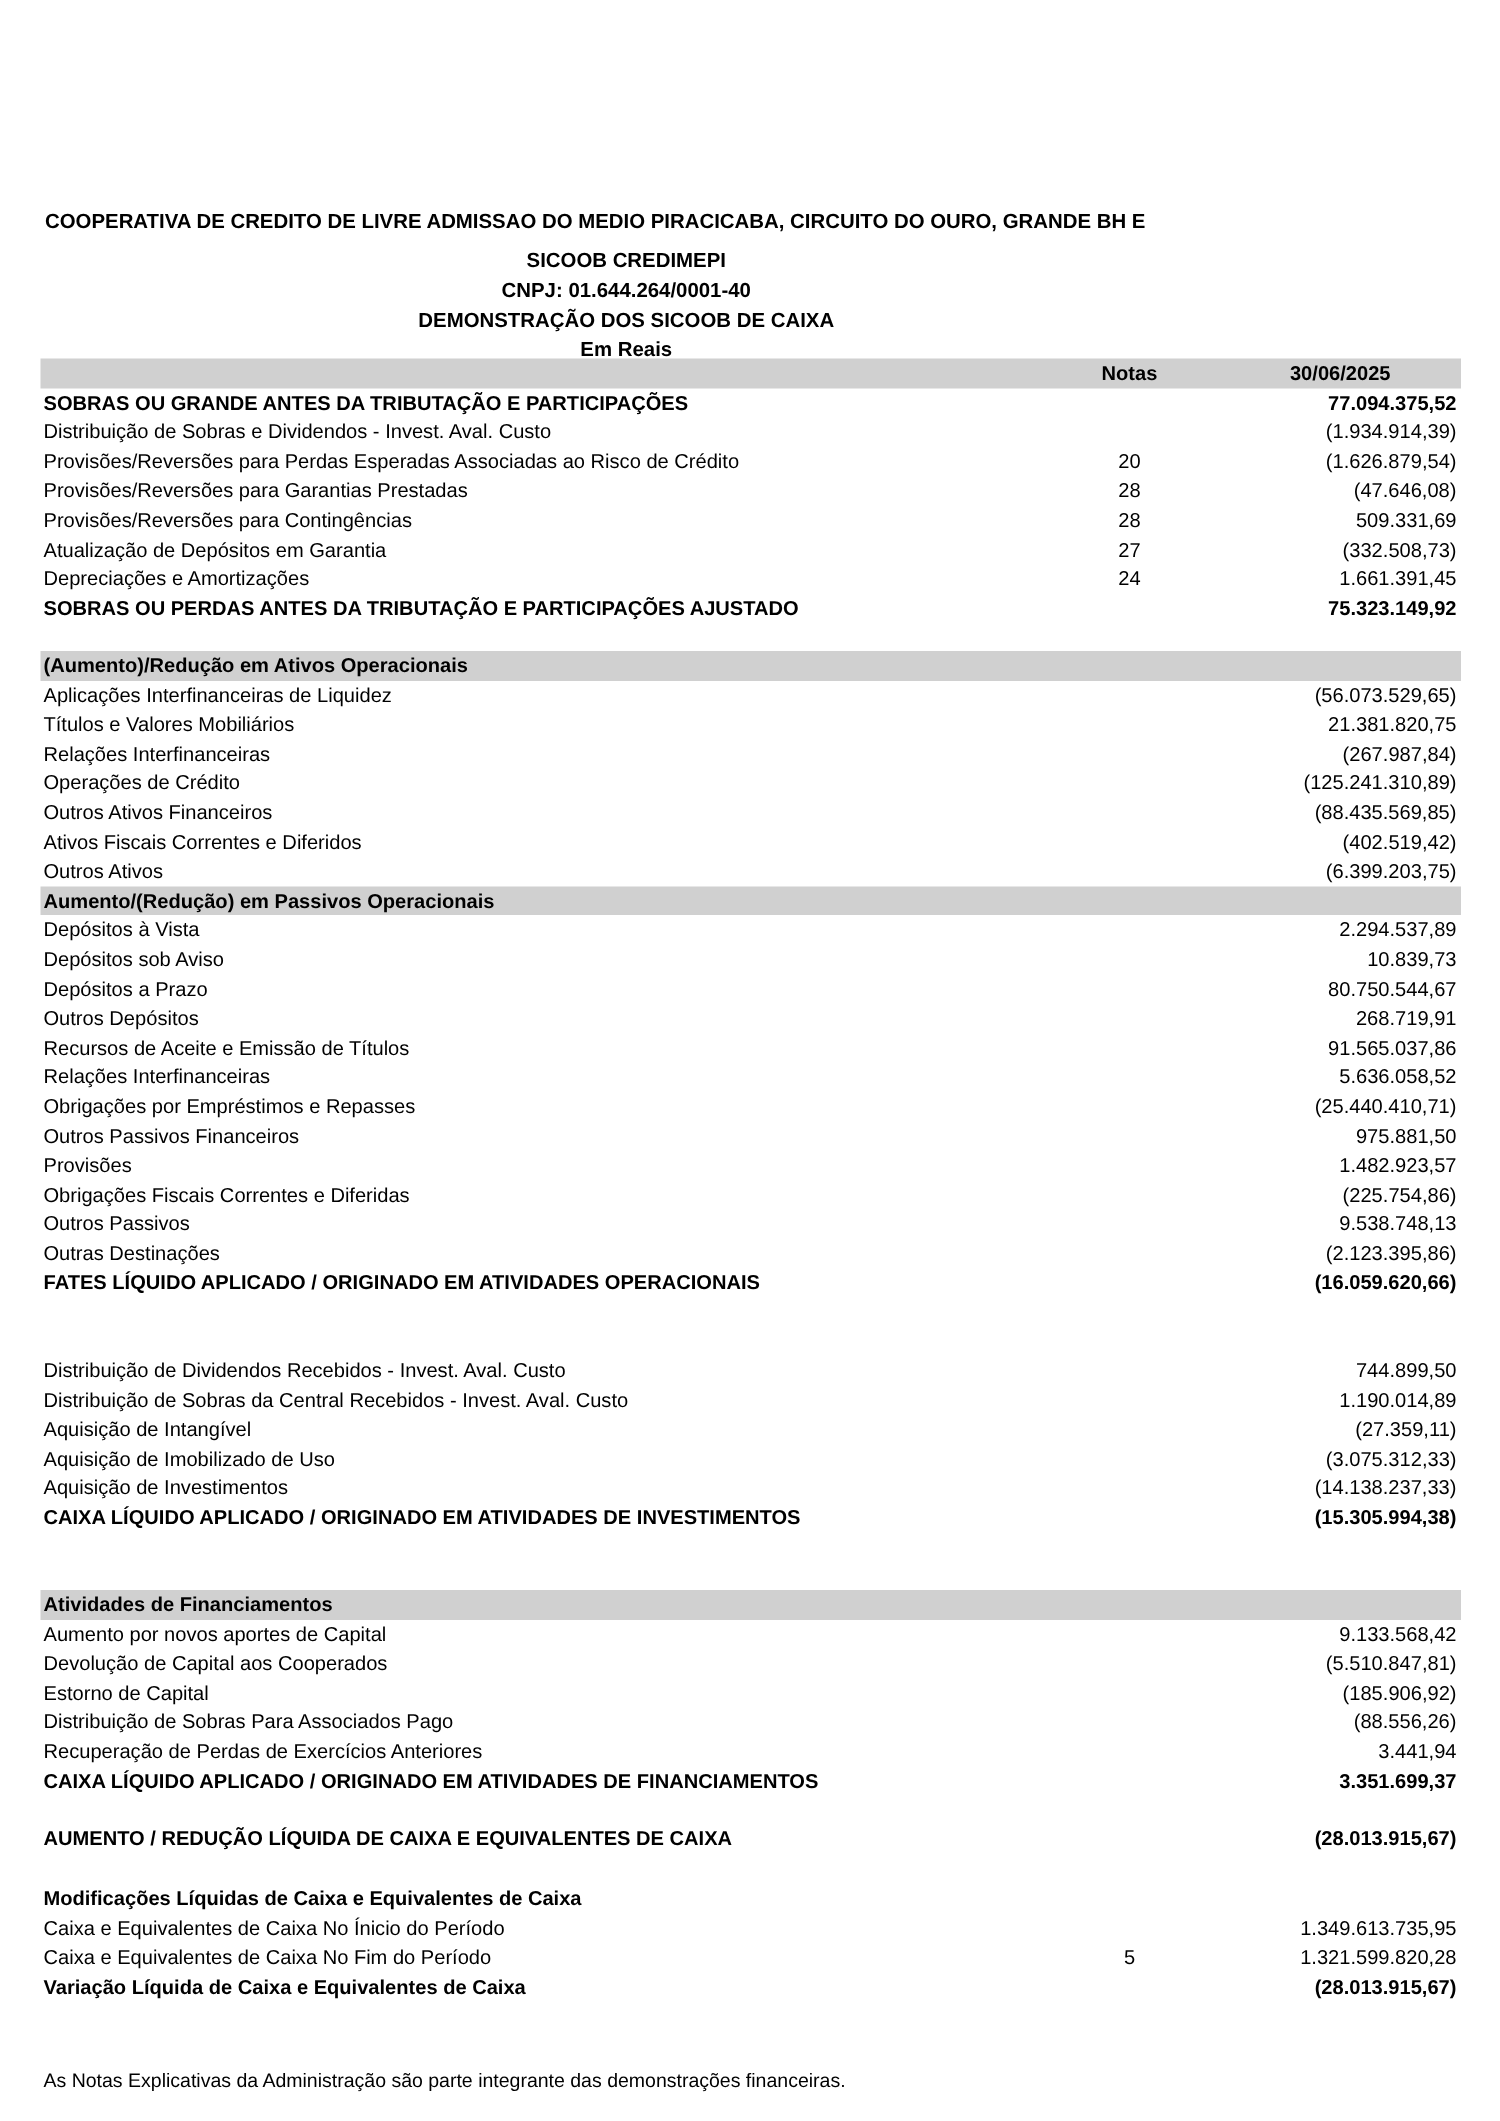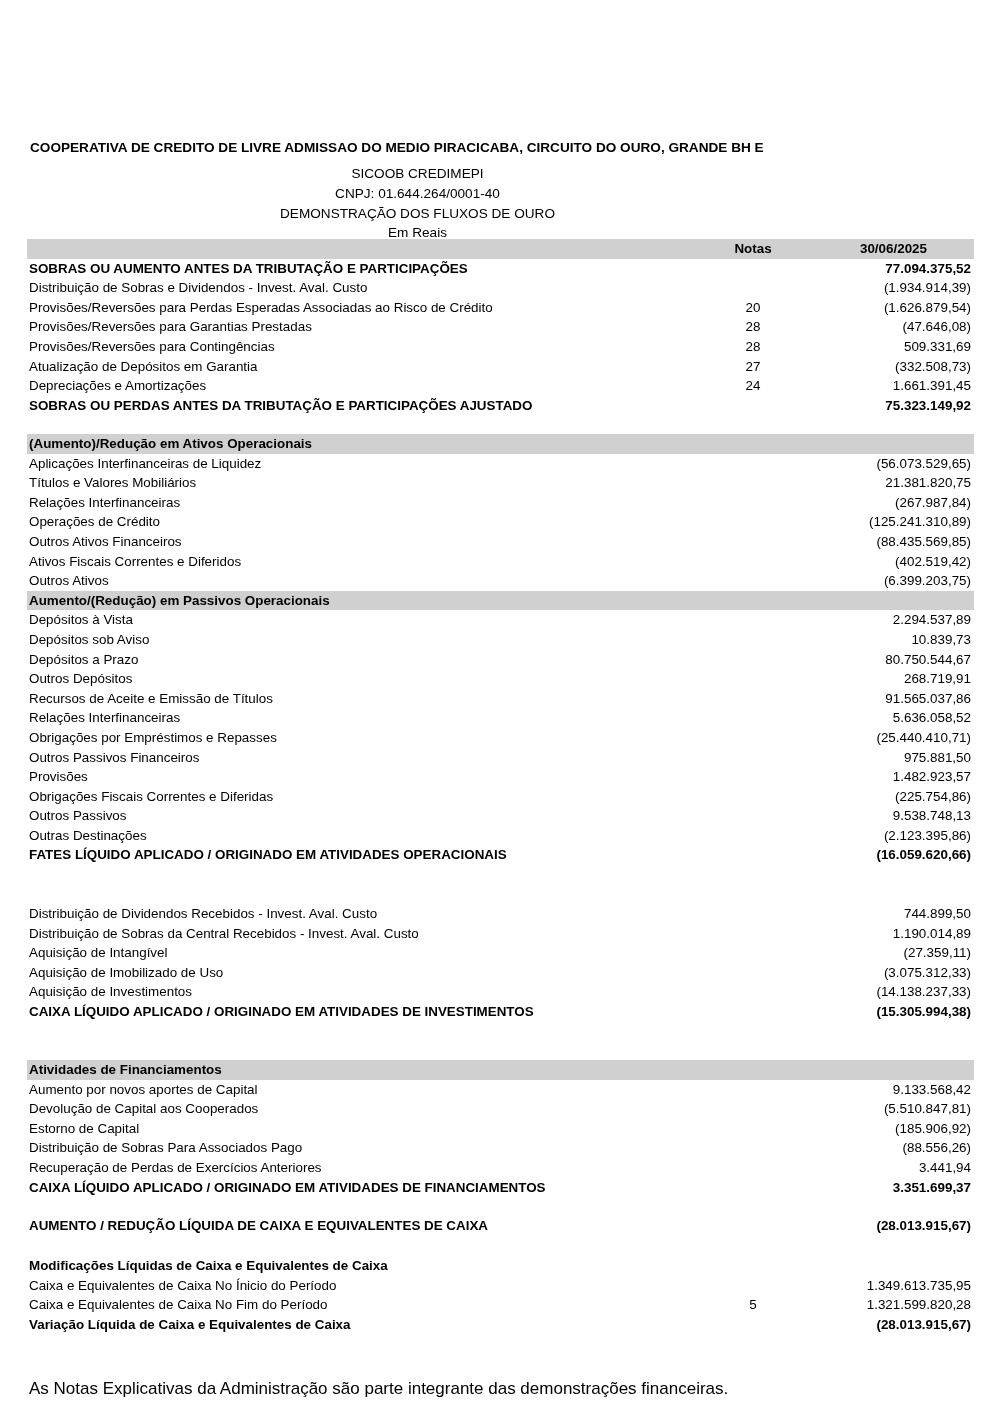--- a/index.html
+++ b/index.html
@@ -1,46 +1,46 @@
 <!DOCTYPE html>
 <html><head>
   <meta charset="utf-8">
   <style>
     html, body { margin: 0; padding: 0; background: #ffffff; }
     body { width: 1000px; height: 1414px; position: relative; font-family: "Liberation Sans", sans-serif; color: #000; font-size: 13.4px; }
     .abs { position: absolute; margin-top: 24px; }
     .coop { left: 30px; top: 116px; width: 780px; font-weight: bold; font-size: 13.6px; white-space: nowrap; overflow: hidden; }
-    .hcenter { left: 0; width: 835px; text-align: center; font-weight: normal; font-size: 13.6px; }
+    .hcenter { left: 0; width: 835px; text-align: center; font-weight: bold; font-size: 13.6px; }
     .table { position: absolute; left: 27px; width: 947px; }
     .row { position: relative; height: 19.6px; line-height: 19.6px; white-space: nowrap; }
     .row .label { position: absolute; left: 2px; }
     .row .note { position: absolute; left: 705px; width: 42px; text-align: center; }
     .row .val { position: absolute; right: 3px; }
     .row.bold { font-weight: bold; }
     .row.gray { background: #d0d0d0; font-weight: bold; }
     .colhead .note { left: 700px; width: 52px; }
     .colhead .val { right: 47px; }
-    .footer { left: 29px; top: 1355px; font-size: 17px; }
+    .footer { left: 29px; top: 1355px; font-size: 13px; }
   </style>
 </head>
 <body>
 
 <div class="abs coop">COOPERATIVA DE CREDITO DE LIVRE ADMISSAO DO MEDIO PIRACICABA, CIRCUITO DO OURO, GRANDE BH E</div>
 <div class="abs hcenter" style="top:142px">SICOOB CREDIMEPI</div>
 <div class="abs hcenter" style="top:162px">CNPJ: 01.644.264/0001-40</div>
-<div class="abs hcenter" style="top:182px">DEMONSTRAÇÃO DOS FLUXOS DE OURO</div>
+<div class="abs hcenter" style="top:182px">DEMONSTRAÇÃO DOS SICOOB DE CAIXA</div>
 <div class="abs hcenter" style="top:201px">Em Reais</div>
 
 <div class="table" style="top:239px">
   <div class="row gray colhead">
     <span class="note">Notas</span>
     <span class="val">30/06/2025</span>
   </div>
   <div class="row bold">
-    <span class="label">SOBRAS OU AUMENTO ANTES DA TRIBUTAÇÃO E PARTICIPAÇÕES</span>
+    <span class="label">SOBRAS OU GRANDE ANTES DA TRIBUTAÇÃO E PARTICIPAÇÕES</span>
     <span class="note"></span>
     <span class="val">77.094.375,52</span>
   </div>
   <div class="row">
     <span class="label">Distribuição de Sobras e Dividendos - Invest. Aval. Custo</span>
     <span class="note"></span>
     <span class="val">(1.934.914,39)</span>
   </div>
   <div class="row">
     <span class="label">Provisões/Reversões para Perdas Esperadas Associadas ao Risco de Crédito</span>

